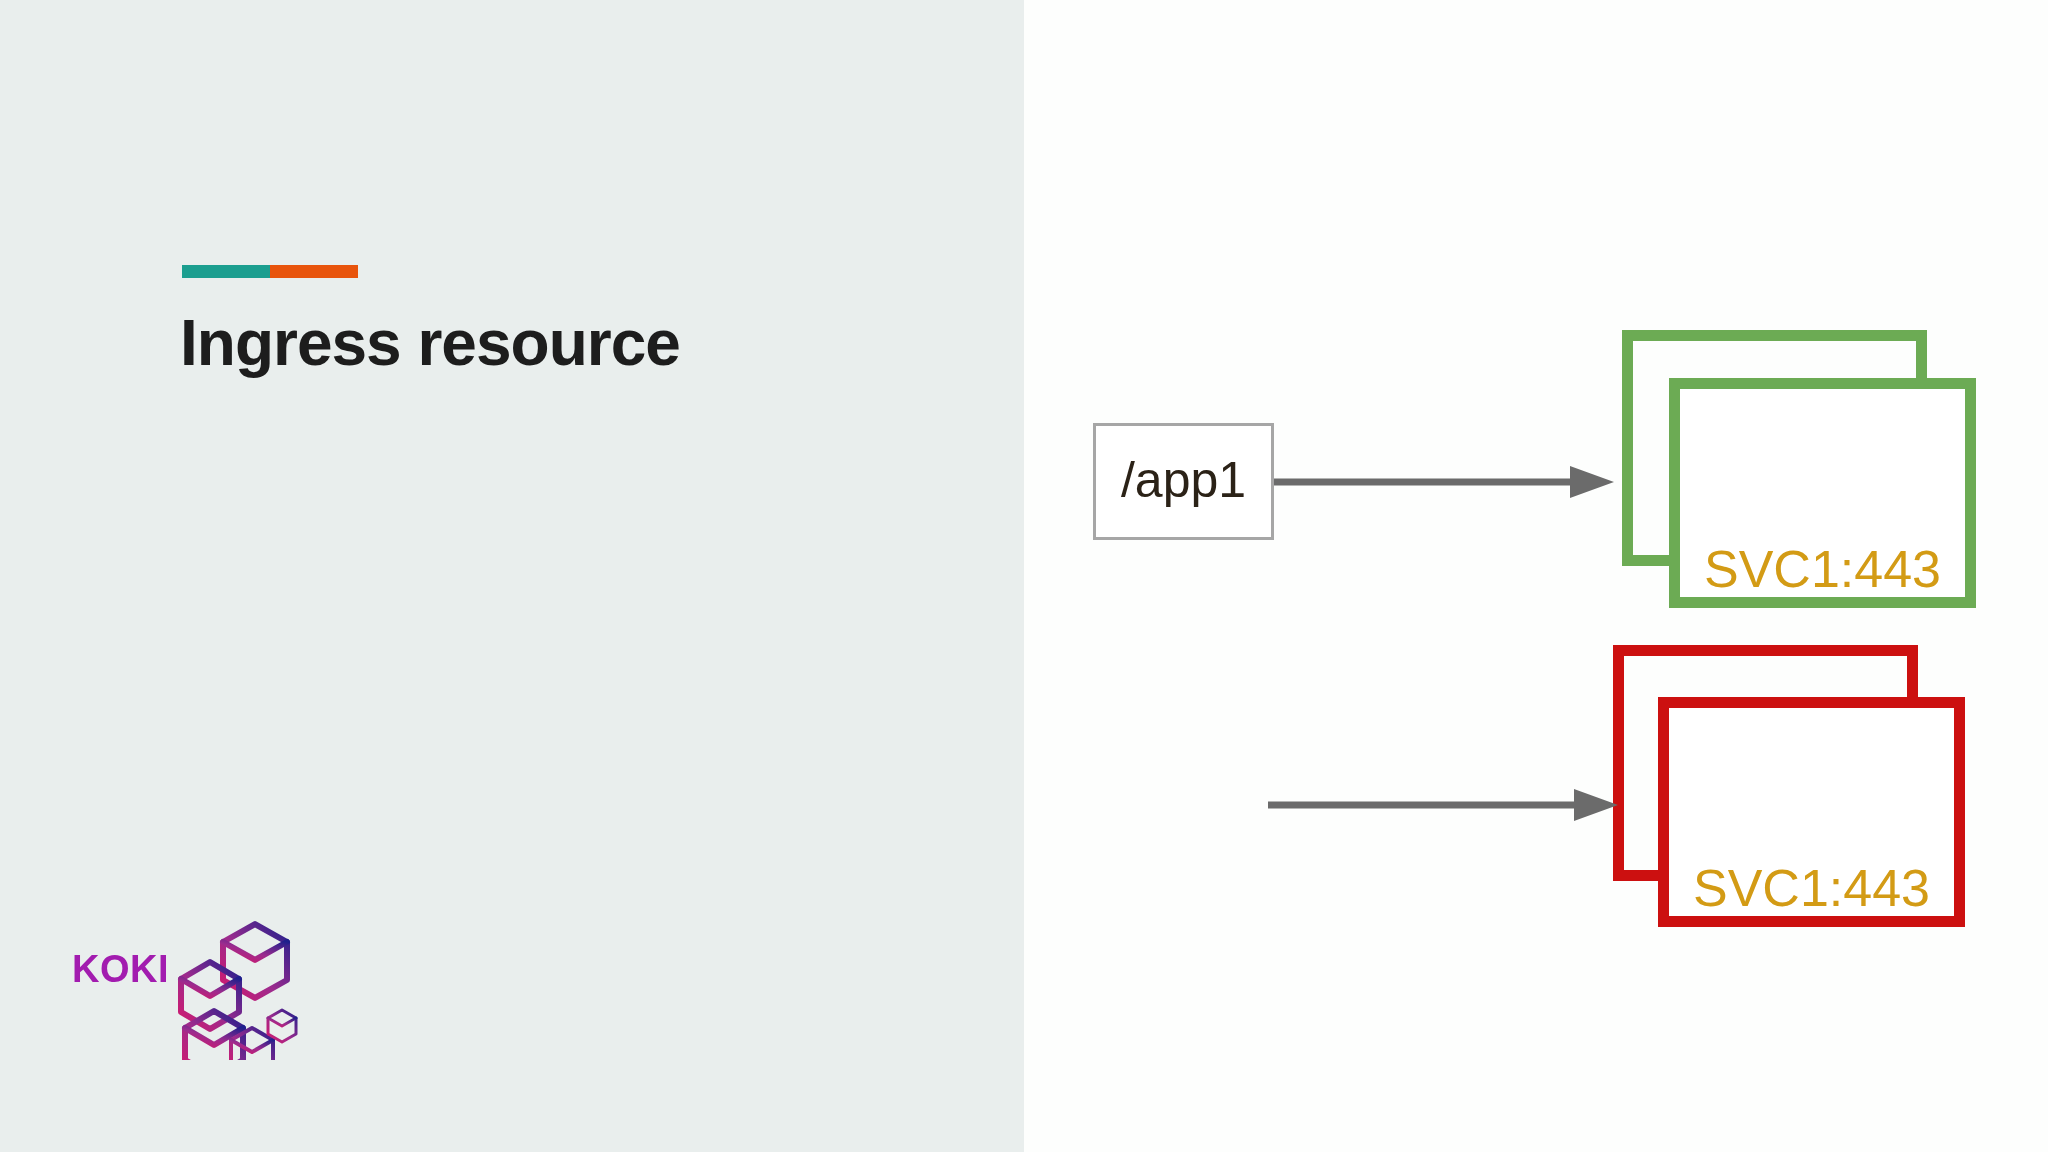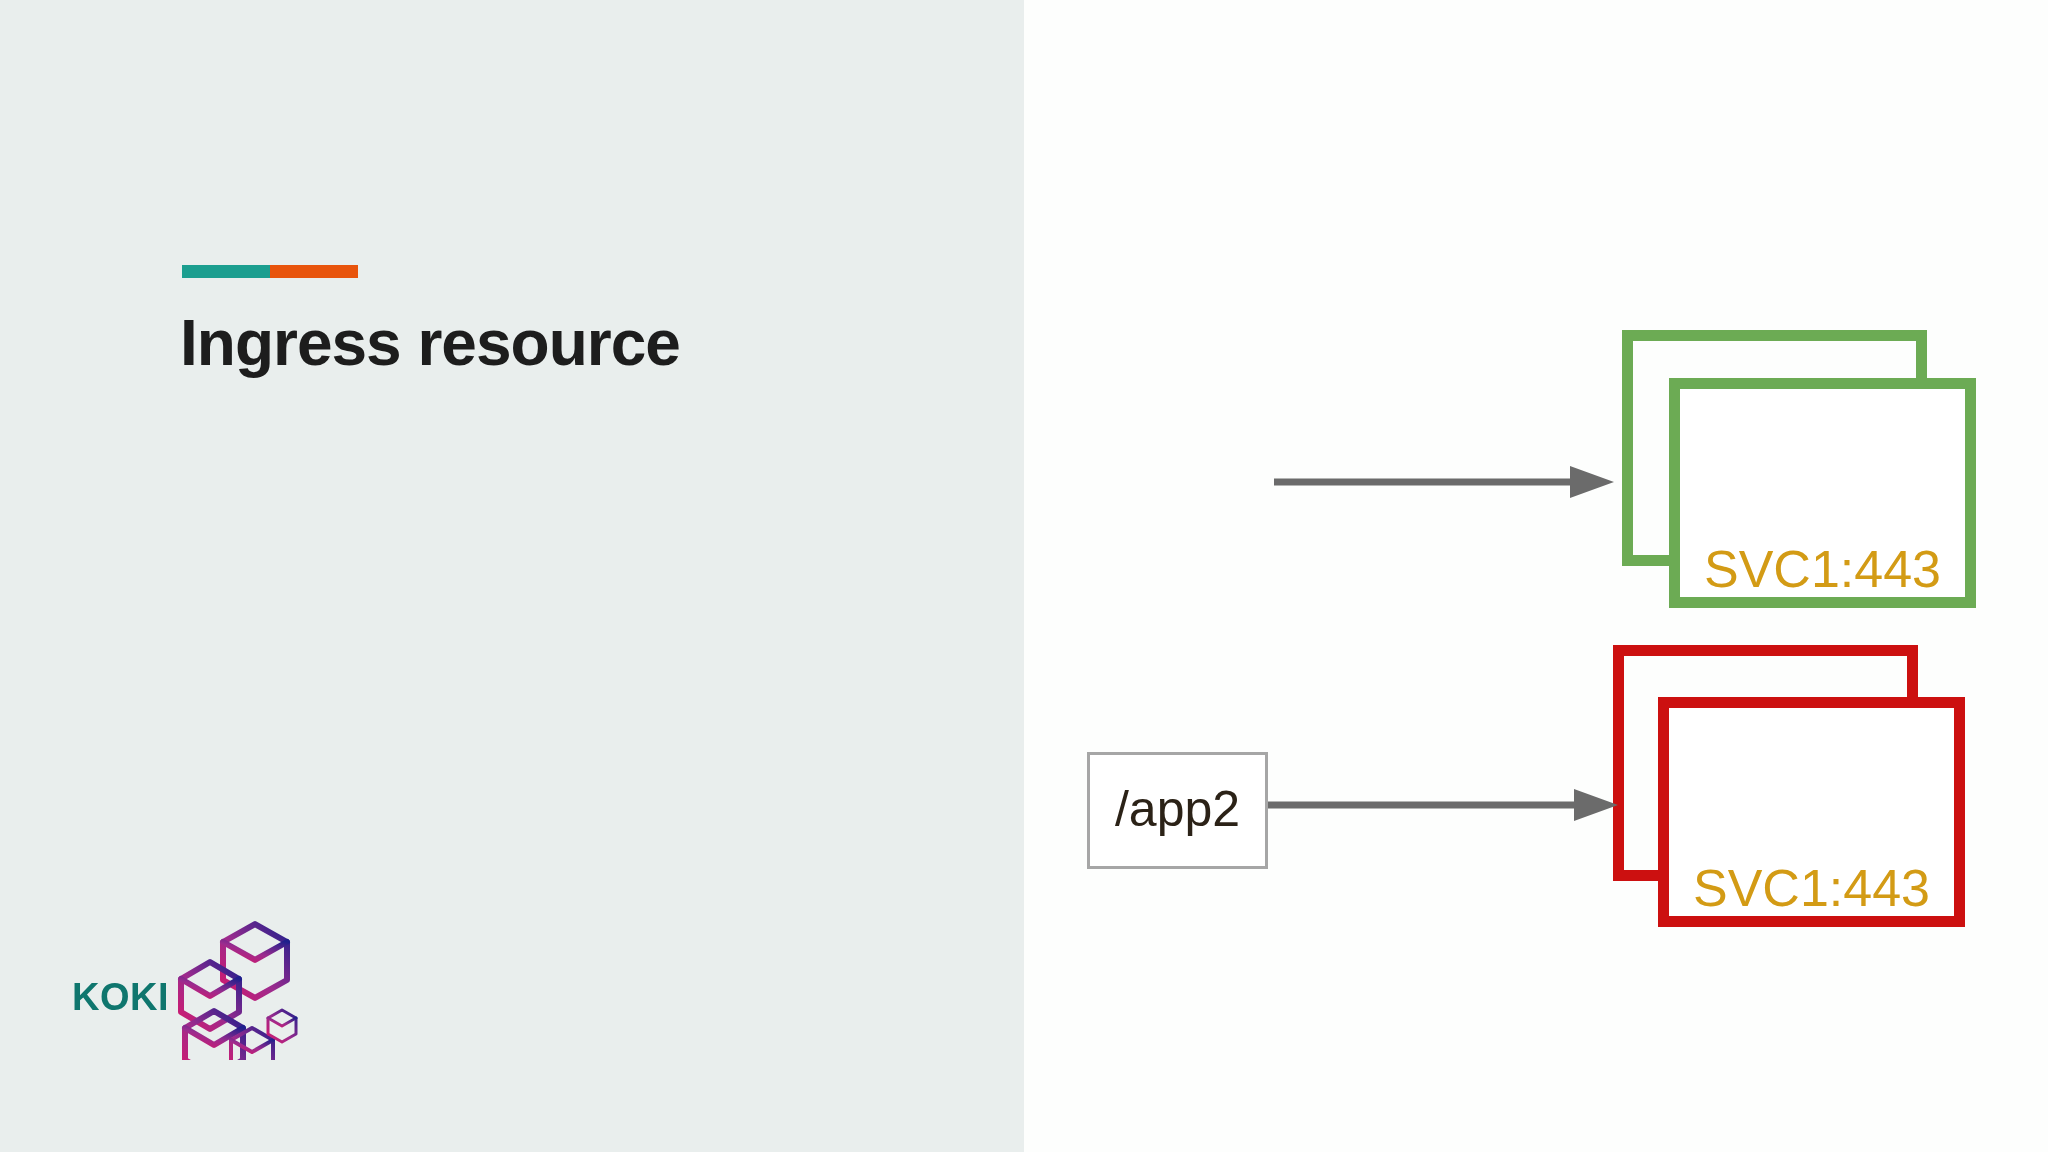--- a/index.html
+++ b/index.html
@@ -195,21 +195,21 @@
 
     <div class="accent-bar">
       <div class="seg-teal" style="background: rgb(27, 158, 143);"></div>
       <div class="seg-orange" style="background: rgb(232, 84, 12);"></div>
     </div>
 
     <div class="slide-title">Ingress resource</div>
 
 
     <div class="logo">
-      <div class="logo-word" style="color: #0f766e; margin-top: 28px;">KOKI</div>
+      <div class="logo-word" style="color: #a21caf;">KOKI</div>
       <div class="logo-mark">
         <svg viewBox="0 0 135 160" width="135" height="160" xmlns="http://www.w3.org/2000/svg">
           <defs>
             <linearGradient id="kokiGrad" x1="0" y1="1" x2="1" y2="0">
               <stop offset="0%" stop-color="#d4186c"></stop>
               <stop offset="45%" stop-color="#9c2b8e"></stop>
               <stop offset="100%" stop-color="#1f1f8c"></stop>
             </linearGradient>
           </defs>
           <g fill="none" stroke="url(#kokiGrad)" stroke-width="6" stroke-linejoin="round" stroke-linecap="round">
@@ -255,24 +255,24 @@
         </div>
       </div>
 
       <div class="svc-stack" id="svc-stack-2">
         <div class="svc-back" id="svc-back-2" style="border-color: rgb(204, 16, 16);"></div>
         <div class="svc-front" id="svc-front-2" style="border-color: rgb(204, 16, 16);">
           <span class="svc-label" style="color: rgb(211, 155, 21);">SVC1:443</span>
         </div>
       </div>
 
-
-      <div class="route-box" id="route-box-app2" style="border-color: rgb(166, 166, 166);">
-        <span class="route-label" style="color: rgb(43, 34, 23);">/app2</span>
-      </div>
+      <div class="route-box" id="route-box-app1" style="border-color: rgb(166, 166, 166);">
+        <span class="route-label" style="color: rgb(43, 34, 23);">/app1</span>
+      </div>
+
 
       <div class="arrow" id="arrow-app1">
         <svg width="345" height="40" viewBox="0 0 345 40" xmlns="http://www.w3.org/2000/svg">
           <line x1="0" y1="20" x2="300" y2="20" stroke="#6b6b6b" stroke-width="7"></line>
           <polygon points="296,4 340,20 296,36" fill="#6b6b6b"></polygon>
         </svg>
       </div>
 
       <div class="arrow" id="arrow-app2">
         <svg width="355" height="40" viewBox="0 0 355 40" xmlns="http://www.w3.org/2000/svg">

